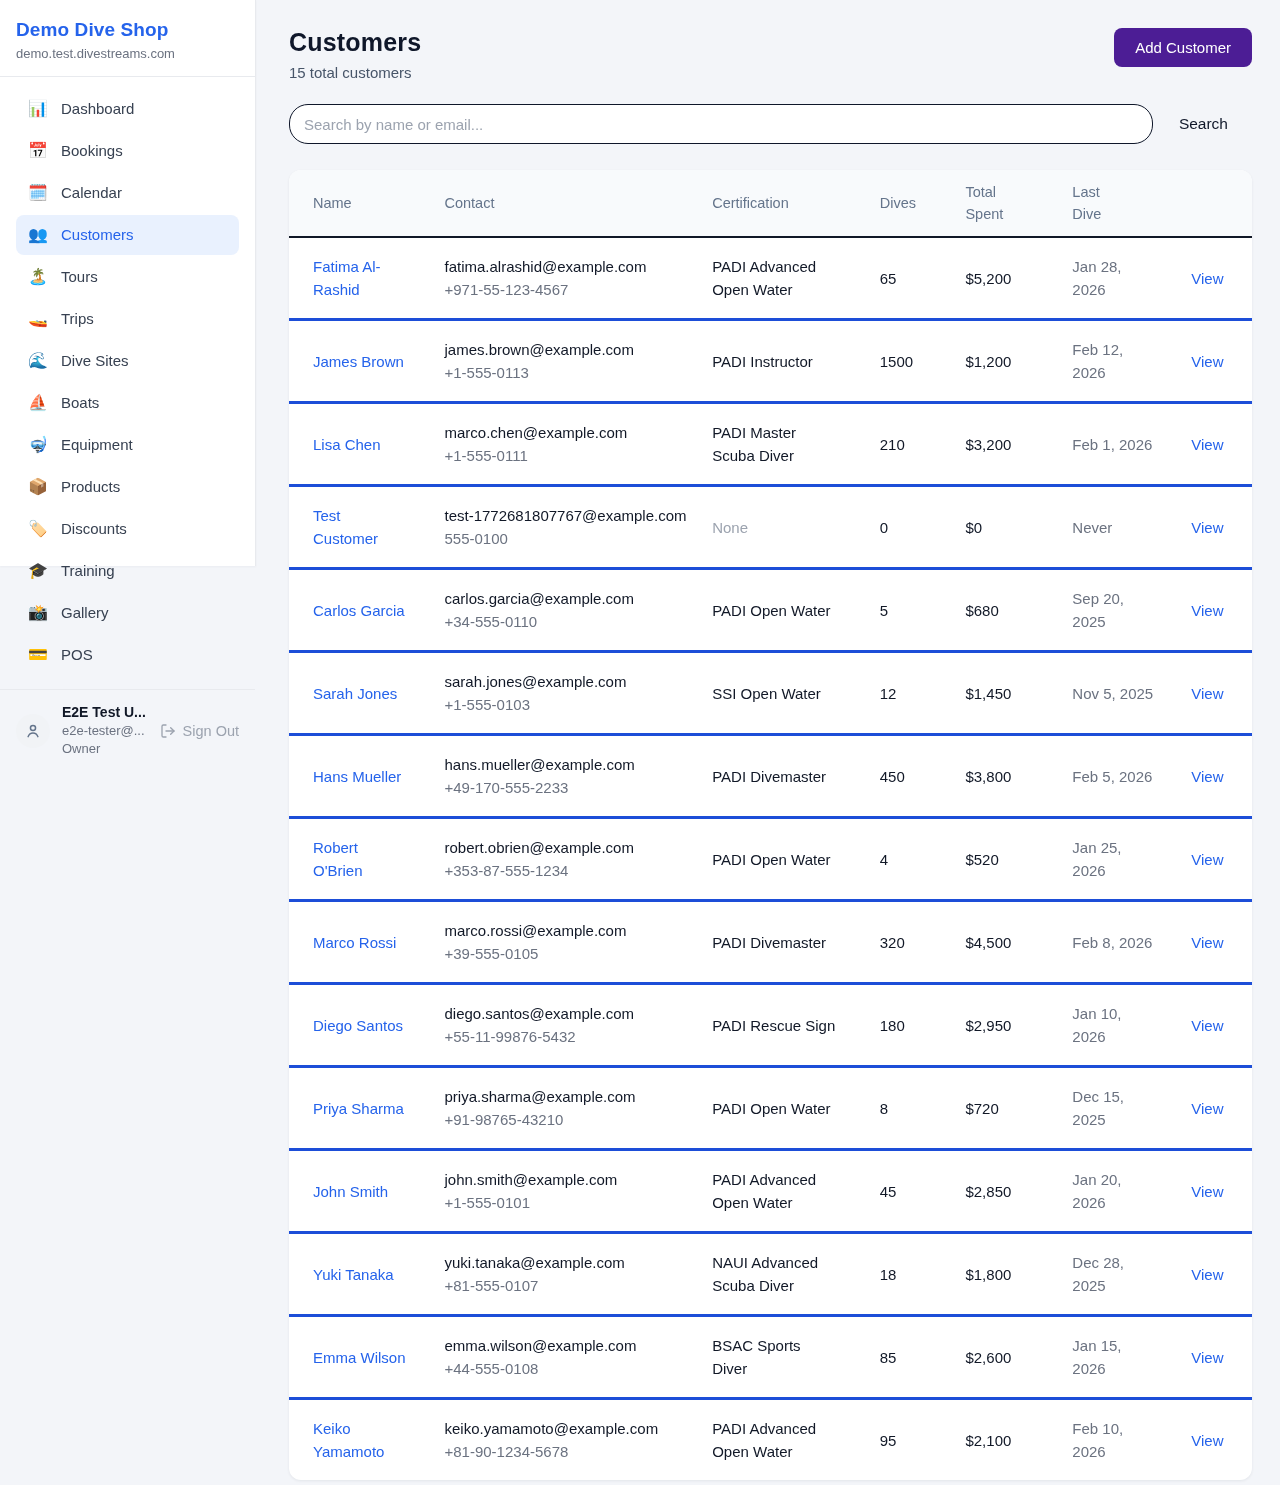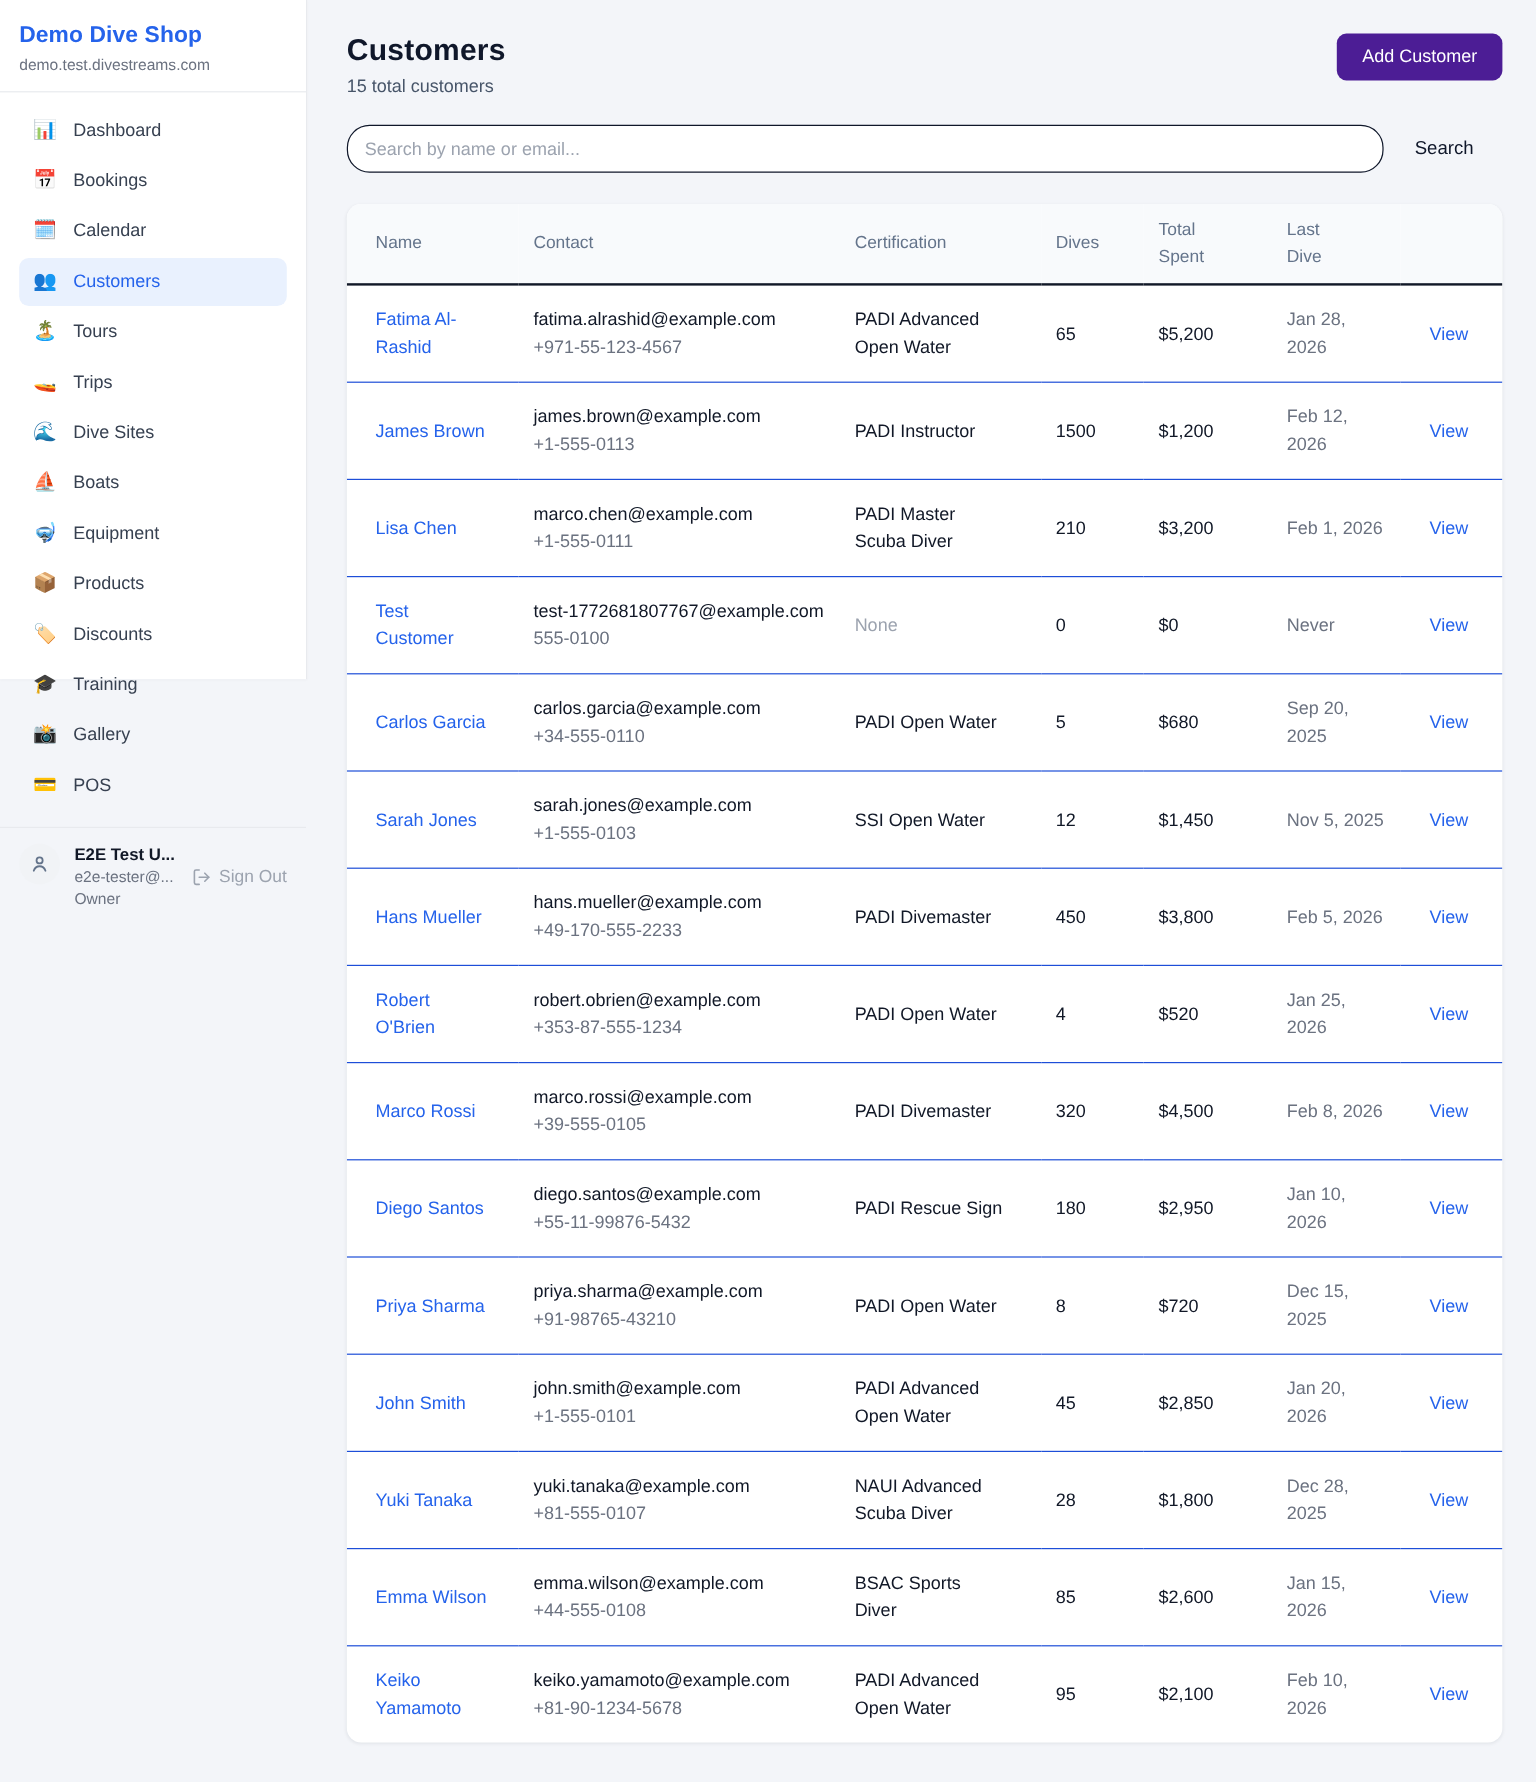--- a/index.html
+++ b/index.html
@@ -31,21 +31,21 @@
     padding:10px 12px; margin-bottom:2px;
     border-radius:8px; cursor:pointer;
     color:#374151; font-size:15px; line-height:20px;
   }
   .nav-item .nav-icon { font-size:16px; width:20px; text-align:center; }
   .nav-item.active { background:#e9f1fe; color:#2563eb; font-weight:500; }
 
   .user-section {
     border-top:1px solid #e8eaee;
     padding:13px 16px;
-    display:flex; gap:12px;
+    display:flex; align-items:center; gap:12px;
   }
   .avatar {
     width:34px; height:34px; border-radius:50%;
     background:#f1f3f6; flex:0 0 auto;
     display:flex; align-items:center; justify-content:center;
   }
   .user-info { flex:1 1 auto; min-width:0; }
   .user-name { font-size:14px; font-weight:700; color:#111827; line-height:19px; white-space:nowrap; }
   .user-email, .user-role { font-size:13px; color:#6b7280; line-height:18px; white-space:nowrap; }
   .signout {
@@ -88,21 +88,21 @@
   }
   table { width:100%; border-collapse:collapse; font-size:15px; }
   thead { background:#f8fafc; }
   th {
     text-align:left; font-weight:400; color:#64748b;
     font-size:14.5px; line-height:22px;
     padding:11px 12px; vertical-align:middle;
   }
   th:first-child { padding-left:24px; }
   thead tr { border-bottom:2px solid #111827; }
-  tbody tr { border-bottom:1px solid #1d4ed8; }
+  tbody tr { border-bottom:3px solid #1d4ed8; }
   tbody tr:last-child { border-bottom:none; }
   td { padding:17px 12px; vertical-align:middle; line-height:23px; }
   td:first-child { padding-left:24px; }
 
   col.c-name  { width:14.9%; }
   col.c-contact { width:27.8%; }
   col.c-cert  { width:17.4%; }
   col.c-dives { width:8.9%; }
   col.c-spent { width:11.1%; }
   col.c-last  { width:11.1%; }
@@ -392,21 +392,21 @@
       <td class="date">Jan 20, 2026</td>
       <td><a class="view-link">View</a></td>
     </tr>
           <tr>
       <td class="name-cell"><a class="name-link">Yuki Tanaka</a></td>
       <td>
         <div class="email">yuki.tanaka@example.com</div>
         <div class="phone">+81-555-0107</div>
       </td>
       <td class="cert cert-cell">NAUI Advanced Scuba Diver</td>
-      <td class="num">28</td>
+      <td class="num">18</td>
       <td class="num">$1,800</td>
       <td class="date">Dec 28, 2025</td>
       <td><a class="view-link">View</a></td>
     </tr>
           <tr>
       <td class="name-cell"><a class="name-link">Emma Wilson</a></td>
       <td>
         <div class="email">emma.wilson@example.com</div>
         <div class="phone">+44-555-0108</div>
       </td>

